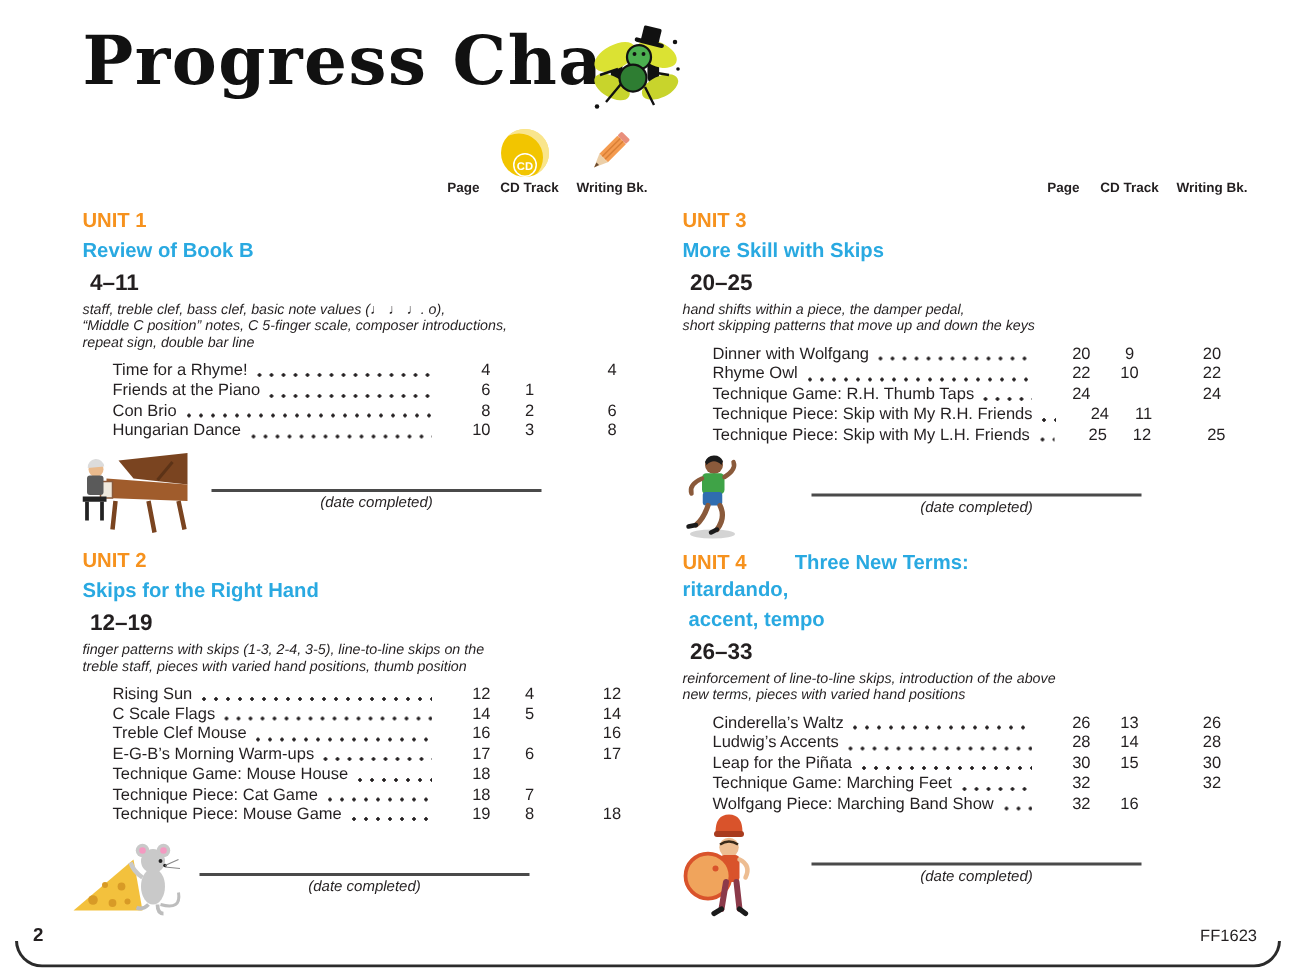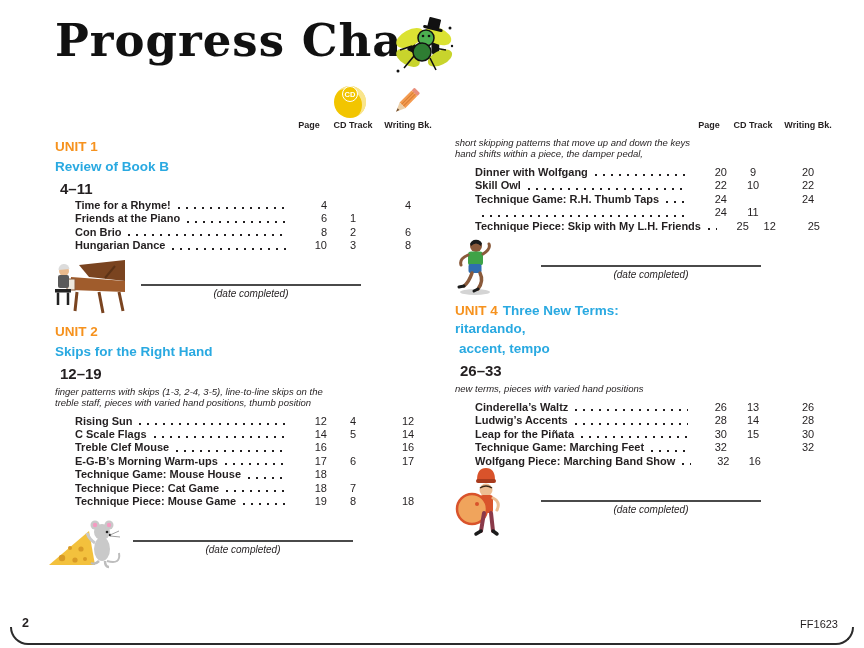--- a/index.html
+++ b/index.html
@@ -10,21 +10,21 @@
   }
   .page-title {
     position:absolute; left:55px; top:14px;
     font-family:"DejaVu Serif","Liberation Serif",serif;
     font-weight:700; font-size:45px; letter-spacing:1px; color:#111;
   }
   .firefly { position:absolute; left:390px; top:16px; }
   .cd-disc {
     position:absolute; left:334px; top:86px; width:32px; height:32px; border-radius:50%;
     background:#f2c500; box-shadow: inset -4px 3px 0 rgba(255,255,255,.55);
-    display:flex; align-items:flex-start; justify-content:center;
+    display:flex; align-items:flex-end; justify-content:center;
   }
   .cd-disc-label {
     width:16px; height:16px; border:1.5px solid #fff; border-radius:50%;
     background:#f2c500; color:#fff; font-size:7.5px; font-weight:bold;
     display:flex; align-items:center; justify-content:center;
   }
   .pencil { position:absolute; left:390px; top:86px; }
 
   .col { position:absolute; top:120px; width:382px; }
   .col-left  { left:55px; }
@@ -35,27 +35,27 @@
   .pgc { width:36px; text-align:center; }
   .cdc { width:52px; text-align:center; }
   .wbc { width:58px; text-align:center; }
 
   .unit-head { display:flex; align-items:baseline; line-height:20px; padding-right:108px;flex-direction:column; }
   .u-label { color:#f6921e; font-size:13.5px; font-weight:bold; margin-right:5px; white-space:nowrap; }
   .u-title { color:#29a9e1; font-size:13.5px; font-weight:bold; white-space:nowrap; }
   .u-title.it { }
   .u-title.rest { font-style:normal; padding-left:4px; }
   .u-range { font-size:15px; font-weight:bold; color:#231f20; padding-left:5px; white-space:nowrap; }
-  .uh-l1 { line-height:17px; display:flex; align-items:center; }
+  .uh-l1 { line-height:17px; display:flex; align-items:center;gap:27px; }
 
   .unit-desc { font-size:9.5px; font-style:italic; line-height:11px; margin:2px 0 7px 0; color:#231f20; }
 
   .rows { margin-bottom:3px; }
   .row { display:flex; align-items:baseline; font-size:11px; line-height:13.4px; padding-left:20px; }
-  .row .t { white-space:nowrap;font-weight:bold; }
+  .row .t { white-space:nowrap; }
   .pg { width:36px; text-align:right; }
   .cd { width:52px; text-align:center; }
   .wb { width:58px; text-align:center; }
 
   .lead {
     flex:1; align-self:flex-end; height:4px; margin:0 3px 2px 4px; min-width:12px;
     background-image:radial-gradient(circle, #231f20 1px, rgba(0,0,0,0) 1.3px);
     background-size:8px 4px; background-repeat:repeat-x; background-position:left bottom;
   }
 
@@ -118,20 +118,25 @@
     <span class="pgc">Page</span>
     <span class="cdc">CD Track</span>
     <span class="wbc">Writing Bk.</span>
   </div>
 
   <div class="unit-head">
     <span class="u-label">UNIT 1</span>
     <span class="u-title">Review of Book B</span>
     <span class="lead"></span>
     <span class="u-range">4–11</span>
+  </div>
+  <div class="unit-desc">
+    <div>staff, treble clef, bass clef, basic note values (♩ ♩ ♩. o),</div>
+    <div>“Middle C position” notes, C 5-finger scale, composer introductions,</div>
+    <div>repeat sign, double bar line</div>
   </div>
   <div class="rows">
     <div class="row">
         <span class="t">Time for a Rhyme!</span>
         <span class="lead"></span>
         <span class="pg">4</span>
         <span class="cd"></span>
         <span class="wb">4</span>
       </div>
     <div class="row">
@@ -271,47 +276,54 @@
 </div>
 
 <div class="col col-right">
   <div class="col-headers">
     <span class="sp"></span>
     <span class="pgc">Page</span>
     <span class="cdc">CD Track</span>
     <span class="wbc">Writing Bk.</span>
   </div>
 
+  <div class="unit-head">
+    <span class="u-label">UNIT 3</span>
+    <span class="u-title">More Skill with Skips</span>
+    <span class="lead"></span>
+    <span class="u-range">20–25</span>
+  </div>
   <div class="unit-desc">
+    <div>hand shifts within a piece, the damper pedal,</div>
     <div>short skipping patterns that move up and down the keys</div>
-    <div>hand shifts within a piece, the damper pedal,</div>
   </div>
   <div class="rows">
     <div class="row">
         <span class="t">Dinner with Wolfgang</span>
         <span class="lead"></span>
         <span class="pg">20</span>
         <span class="cd">9</span>
         <span class="wb">20</span>
       </div>
     <div class="row">
-        <span class="t">Skill Owl</span>
+        <span class="t">Rhyme Owl</span>
         <span class="lead"></span>
         <span class="pg">22</span>
         <span class="cd">10</span>
         <span class="wb">22</span>
       </div>
     <div class="row">
         <span class="t">Technique Game: R.H. Thumb Taps</span>
         <span class="lead"></span>
         <span class="pg">24</span>
         <span class="cd"></span>
         <span class="wb">24</span>
       </div>
     <div class="row">
+        <span class="t">Technique Piece: Skip with My R.H. Friends</span>
         <span class="lead"></span>
         <span class="pg">24</span>
         <span class="cd">11</span>
         <span class="wb"></span>
       </div>
     <div class="row">
         <span class="t">Technique Piece: Skip with My L.H. Friends</span>
         <span class="lead"></span>
         <span class="pg">25</span>
         <span class="cd">12</span>
@@ -346,20 +358,21 @@
       <span class="u-title">Three New Terms:</span>
     </div>
     <div class="unit-head">
       <span class="u-title it">ritardando,</span>
       <span class="u-title rest">accent, tempo</span>
       <span class="lead"></span>
       <span class="u-range">26–33</span>
     </div>
   </div>
   <div class="unit-desc">
+    <div>reinforcement of line-to-line skips, introduction of the above</div>
     <div>new terms, pieces with varied hand positions</div>
   </div>
   <div class="rows">
     <div class="row">
         <span class="t">Cinderella’s Waltz</span>
         <span class="lead"></span>
         <span class="pg">26</span>
         <span class="cd">13</span>
         <span class="wb">26</span>
       </div>

